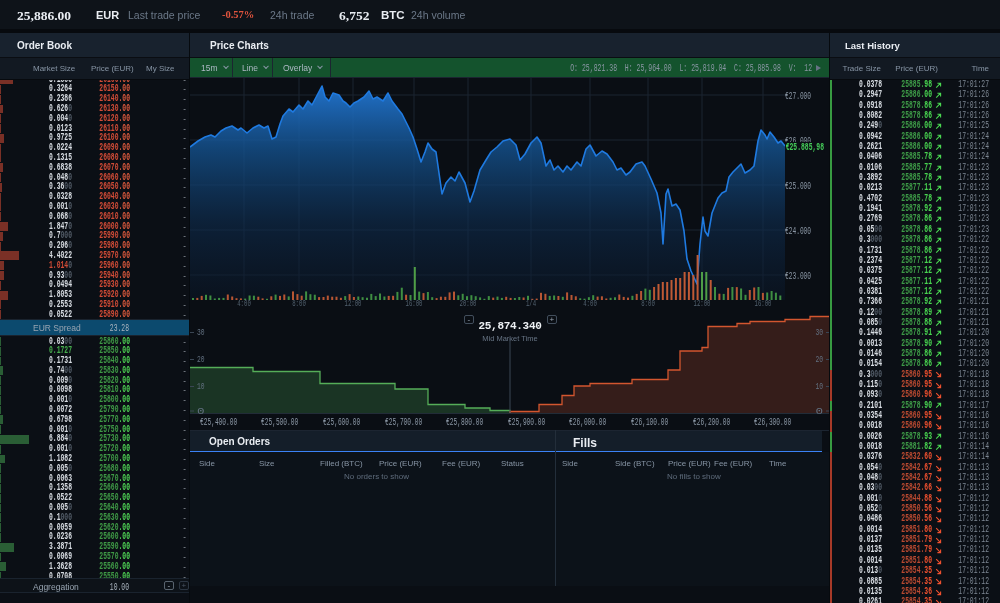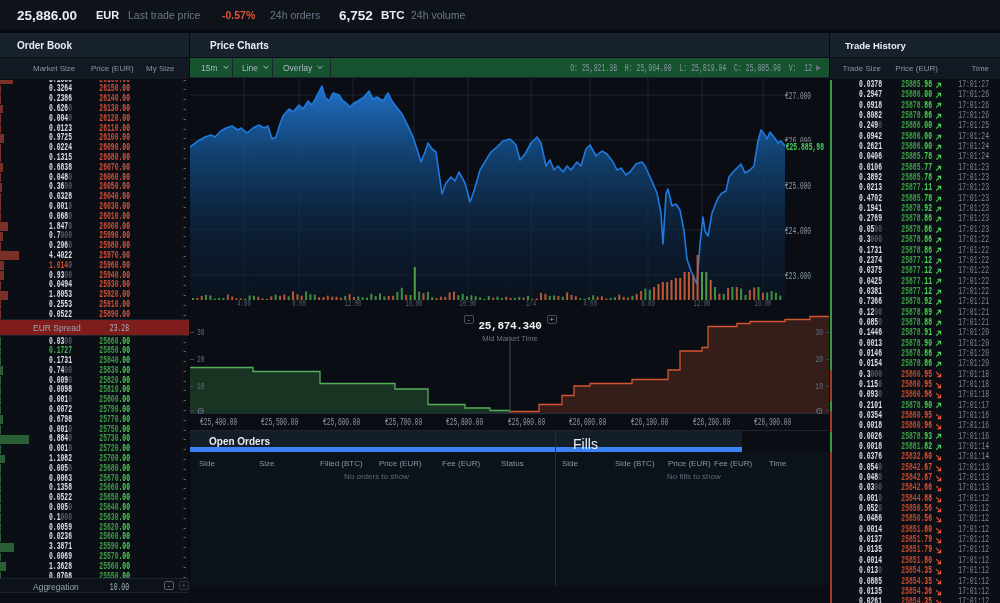--- a/index.html
+++ b/index.html
@@ -1,15 +1,15 @@
 <!DOCTYPE html>
 <html><head><meta charset="utf-8"><style>
 *{margin:0;padding:0;box-sizing:border-box}
 html,body{width:1000px;height:603px;overflow:hidden;background:#070a0e;font-family:"Liberation Sans",sans-serif}
-.mono{font-family:Liberation Sans, sans-serif}
+.mono{font-family:Liberation Serif, serif}
 .n{font-family:"Liberation Mono",monospace;font-size:10px;font-weight:bold;transform:scaleX(0.64);transform-origin:100% 50%;display:inline-block;white-space:pre}
 .n.nr{font-weight:normal}
 #page{position:absolute;top:0;left:0;width:1000px;height:603px}
 
 #topbar{position:absolute;top:0;left:0;width:1000px;height:31px;background:#0e1319;border-bottom:2px solid #070a0e}
 #topbar .t{position:absolute;top:9px;font-size:11px}
 .w{color:#e9edf2;font-weight:bold}
 .g{color:#6b7888}
 .rd{color:#e0543e;font-weight:bold}
 
@@ -28,21 +28,21 @@
 .obr .pr{position:absolute;right:60px}
 .obr .ms{position:absolute;right:4px;color:#aab2bb;font-size:8px;font-family:"Liberation Sans",sans-serif}
 .at{color:#d14c37}
 .bt{color:#47b04e}
 .sz.f.af{color:#d14c37}
 .sz.f.bf{color:#47b04e}
 .dm{color:#525c68}
 .bi{color:#3f9a46}
 .bs{color:#4fd455}
 .as{color:#de5b3e}
-#spread{position:absolute;top:238.5px;left:0;width:190px;height:17px;background:#7f1d1d;border-top:1px solid #1a232e;border-bottom:1px solid #1a232e;font-size:8.5px;color:#99a5b2}
+#spread{position:absolute;top:238.5px;left:0;width:190px;height:17px;background:#0c4a6e;border-top:1px solid #1a232e;border-bottom:1px solid #1a232e;font-size:8.5px;color:#99a5b2}
 #agg{position:absolute;top:544.5px;left:0;width:190px;height:15px;background:#0d1218;border-top:1px solid #1a232e;border-bottom:1px solid #1a232e;font-size:8.5px;color:#99a5b2}
 .bx{position:absolute;width:9.5px;height:9.5px;border:1px solid #59646f;border-radius:2px;color:#aab4c0;text-align:center;line-height:8px;font-size:8px}
 .bx.dim{border-color:#2c3642;color:#4b5663}
 
 #mid{position:absolute;top:33px;left:190px;width:640px;height:570px;background:#0a0e14}
 #tb{position:absolute;top:25px;left:0;width:640px;height:20px;background:#14532d;border-bottom:1px solid #1c2531}
 .tbtn{position:absolute;top:0;height:20px;border-right:1px solid #1c2531;font-size:8.5px;color:#aeb9c5;line-height:20px}
 .chev{display:inline-block;width:4px;height:4px;border-right:1.2px solid #8795a5;border-bottom:1.2px solid #8795a5;transform:rotate(45deg) translate(-2px,-2px);margin-left:6px}
 #ohlc{position:absolute;top:5px;right:18px;font-size:10px;color:#8a96a4;font-family:"Liberation Mono",monospace;transform:scaleX(0.65);transform-origin:100% 50%}
 .play{position:absolute;top:7px;right:9px;width:0;height:0;border-left:5px solid #667284;border-top:3.5px solid transparent;border-bottom:3.5px solid transparent}
@@ -55,33 +55,33 @@
 #mmp{font-size:11px;font-weight:bold;letter-spacing:-0.3px;color:#eef1f4;font-family:"Liberation Mono",monospace;margin-top:10px}
 #mml{font-size:7.5px;color:#677484;margin-top:2px}
 .mbx{position:absolute;top:4.5px;width:9.5px;height:9.5px;border:1px solid #424e5c;border-radius:2px;color:#9aa5b2;line-height:8.5px;font-size:8px;text-align:center}
 
 #depth{position:absolute;top:277px;left:0;width:640px;height:125px}
 .dt{font-size:9px;fill:#627080;font-family:"Liberation Mono",monospace}
 .dxl{position:absolute;top:107px;width:50px;font-size:10px;color:#8a96a4;font-family:"Liberation Mono",monospace;transform:scaleX(0.62);transform-origin:0 50%}
 
 #oo{position:absolute;top:397px;left:0;width:640px;height:156px}
 #oo .tline{position:absolute;top:0;left:0;width:640px;height:1px;background:#1c2531}
-#oohead{position:absolute;top:1px;left:0;width:552px;height:21px;background:#141e29;border-bottom:5px solid #3b82f6}
+#oohead{position:absolute;top:1px;left:0;width:632px;height:21px;background:#141e29;border-bottom:1px solid #3b82f6}
 #oobody{position:absolute;top:22px;left:0;width:640px;height:134px;background:#0c1219}
 #oodiv{position:absolute;top:0;left:365px;width:1px;height:156px;background:#232e3a}
 .oc{position:absolute;top:7px;font-size:8px;color:#8795a5}
 .noitem{position:absolute;top:20px;font-size:8px;color:#5f6c7c}
 </style></head><body>
 <div id="page">
 <div id="topbar">
 <span class="t mono w" style="left:17px;font-size:13.5px;top:8px">25,886.00</span>
 <span class="t w" style="left:96px;font-size:11px">EUR</span>
 <span class="t g" style="left:128px;font-size:10.5px">Last trade price</span>
 <span class="t mono rd" style="left:222px;font-size:10.5px">-0.57%</span>
-<span class="t g" style="left:270px;font-size:10.5px">24h orders</span>
+<span class="t g" style="left:270px;font-size:10.5px">24h trade</span>
 <span class="t mono w" style="left:339px;font-size:13.5px;top:8px">6,752</span>
 <span class="t w" style="left:381px;font-size:11.5px">BTC</span>
 <span class="t g" style="left:411px;font-size:10.5px">24h volume</span>
 </div>
 <div id="ob">
 <div class="phead" style="top:0;left:0;width:190px">
         <span class="tt" style="left:17px">Order Book</span>
       </div>
 <div id="obch">
         <span class="ch" style="left:33px">Market Size</span>
@@ -636,21 +636,21 @@
         <div class="dxl" style="left:317.8px">€25,900.00</div>
         <div class="dxl" style="left:379.4px">€26,000.00</div>
         <div class="dxl" style="left:441.0px">€26,100.00</div>
         <div class="dxl" style="left:502.6px">€26,200.00</div>
         <div class="dxl" style="left:564.2px">€26,300.00</div>
 </div>
 <div id="oo">
 <div class="tline"></div>
 <div id="oohead">
           <span class="tt" style="position:absolute;left:19px;top:5px;font-size:10px;font-weight:bold;color:#e9edf2">Open Orders</span>
-          <span style="position:absolute;left:383px;top:5px;font-size:14px;font-weight:normal;color:#e9edf2">Fills</span>
+          <span style="position:absolute;left:383px;top:5px;font-size:12px;font-weight:bold;color:#e9edf2">Fills</span>
         </div>
 <div id="oobody">
 <span class="oc" style="left:9px">Side</span>
           <span class="oc" style="left:69px">Size</span>
           <span class="oc" style="left:130px">Filled (BTC)</span>
           <span class="oc" style="left:189px">Price (EUR)</span>
           <span class="oc" style="left:252px">Fee (EUR)</span>
           <span class="oc" style="left:311px">Status</span>
 <span class="oc" style="left:372px">Side</span>
           <span class="oc" style="left:425px">Side (BTC)</span>
@@ -658,21 +658,21 @@
           <span class="oc" style="left:524px">Fee (EUR)</span>
           <span class="oc" style="left:579px">Time</span>
 <span class="noitem" style="left:154px">No orders to show</span>
 <span class="noitem" style="left:477px">No fills to show</span>
 </div>
 <div id="oodiv"></div>
 </div>
 </div>
 <div id="th" style="position:absolute;top:33px;left:830px;width:170px;height:570px;background:#0b0f15">
 <div class="phead" style="top:0;left:0;width:170px">
-        <span class="tt" style="left:15px;font-size:9.5px">Trade History</span>
+        <span class="tt" style="left:15px;font-size:9.5px">Last History</span>
       </div>
 <div style="position:absolute;top:25px;left:0;width:170px;height:22px;background:#121922;border-bottom:1px solid #070a0e">
 <span class="ch" style="right:119px">Trade Size</span>
         <span class="ch" style="right:62px">Price (EUR)</span>
         <span class="ch" style="right:11px">Time</span>
 </div>
 <div style="position:absolute;top:47px;left:0;width:170px;height:523px;overflow:hidden">
 <div class="thr up">
           <span class="tsz n">0.0378</span>
           <span class="tpr n">25885.<span class="sf">98</span></span>

